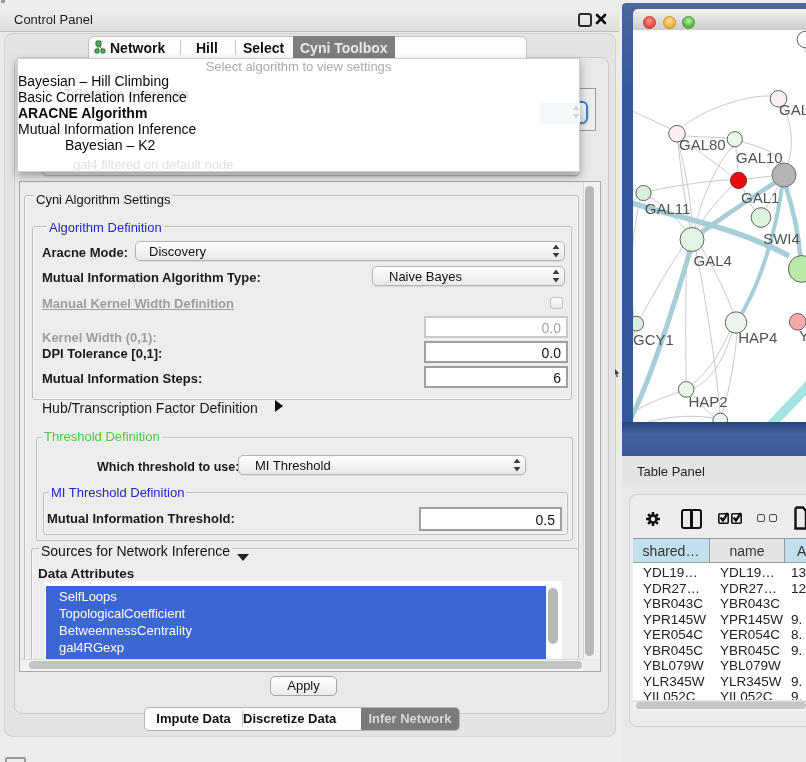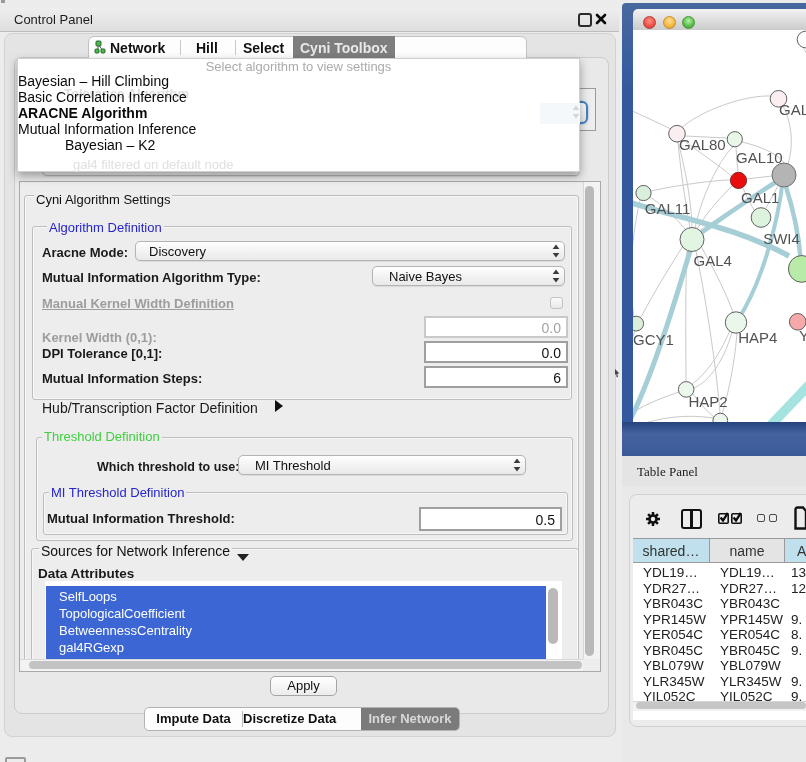--- a/index.html
+++ b/index.html
@@ -242,21 +242,21 @@
 <text x="0" y="314.8">GCY1</text>
 <text x="105.2" y="312.5">HAP4</text>
 <text x="165.9" y="311.4">Y</text>
 <text x="55.4" y="377.2">HAP2</text>
 </g>
 </svg>
 
 <div class="a" style="left:622px;top:422px;width:184px;height:34px;background:linear-gradient(#26437c,#44639f 35%,#3a5a97);"></div>
 
 <div class="a" style="left:622px;top:456px;width:184px;height:30px;background:#e4e4e4;"></div>
-<div class="a" style="left:637px;top:464px;font-size:13px;color:#222;font-family:Liberation Serif, serif;">Table Panel</div>
+<div class="a" style="left:637px;top:464px;font-size:13px;color:#222;">Table Panel</div>
 <div class="a" style="left:622px;top:486px;width:184px;height:276px;background:#e9e9e9;"></div>
 <div class="a" style="left:629px;top:494px;width:177px;height:231px;background:#ececec;border:1px solid #d0d0d0;border-radius:8px 0 0 8px;"></div>
 
 <svg class="a" style="left:645px;top:511px;" width="16" height="16" viewBox="0 0 16 16">
 <g fill="#111">
         <circle cx="8" cy="8" r="4.8"></circle>
 <g stroke="#111" stroke-width="2.5">
           <line x1="8" y1="1" x2="8" y2="15"></line>
           <line x1="1" y1="8" x2="15" y2="8"></line>
           <line x1="3.1" y1="3.1" x2="12.9" y2="12.9"></line>
@@ -281,21 +281,21 @@
 
 <div class="a" style="left:633px;top:538px;width:173px;height:23px;background:#e4e4e4;border-top:1px solid #9a9a9a;border-bottom:1px solid #9a9a9a;overflow:hidden;">
  <div class="a" style="left:0;top:0;width:76px;height:23px;background:#bfe0ec;border-right:1px solid #9a9a9a;"></div>
  <div class="a" style="left:77px;top:0;width:74px;height:23px;border-right:1px solid #9a9a9a;"></div>
  <div class="a" style="left:152px;top:0;width:21px;height:23px;background:#bfe0ec;"></div>
  <div class="a" style="left:0;top:4px;width:76px;text-align:center;font-size:14px;color:#333;">shared…</div>
  <div class="a" style="left:77px;top:4px;width:74px;text-align:center;font-size:14px;color:#333;">name</div>
  <div class="a" style="left:164px;top:4px;font-size:14px;color:#333;">A</div>
 </div>
 
-<div class="a" style="left:633px;top:563px;width:173px;height:157px;background:#fff;overflow:hidden;font-size:13.5px;color:#222;">
+<div class="a" style="left:633px;top:563px;width:173px;height:137px;background:#fff;overflow:hidden;font-size:13.5px;color:#222;">
  <div class="a" style="left:10px;top:2px;">YDL19…</div>
       <div class="a" style="left:87px;top:2px;">YDL19…</div>
       <div class="a" style="left:158px;top:2px;">13</div>
  <div class="a" style="left:10px;top:17.5px;">YDR27…</div>
       <div class="a" style="left:87px;top:17.5px;">YDR27…</div>
       <div class="a" style="left:158px;top:17.5px;">12</div>
  <div class="a" style="left:10px;top:33px;">YBR043C</div>
       <div class="a" style="left:87px;top:33px;">YBR043C</div>
  <div class="a" style="left:10px;top:48.5px;">YPR145W</div>
       <div class="a" style="left:87px;top:48.5px;">YPR145W</div>

